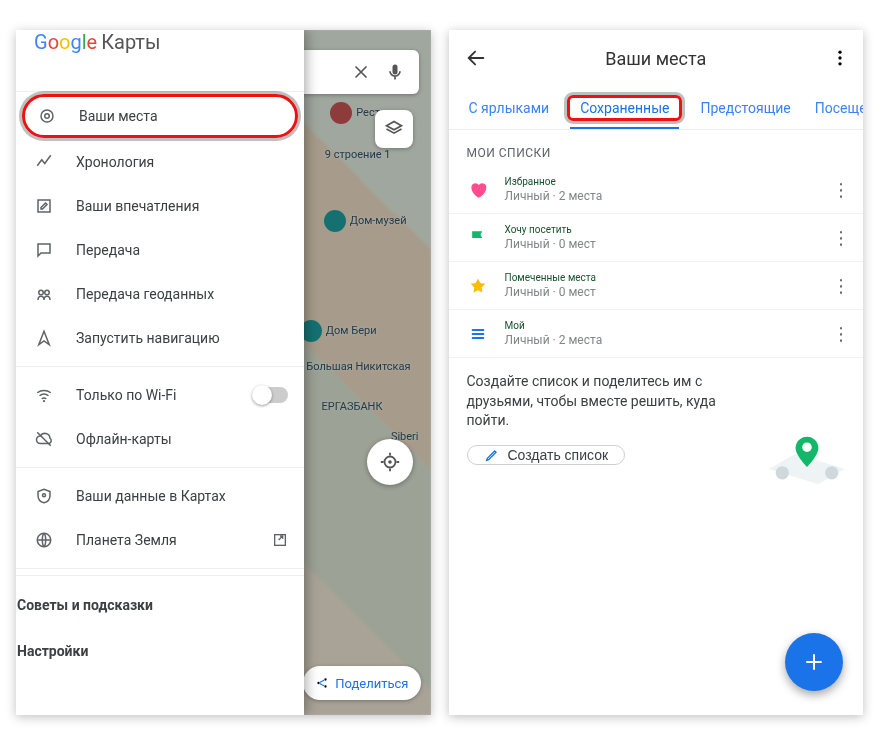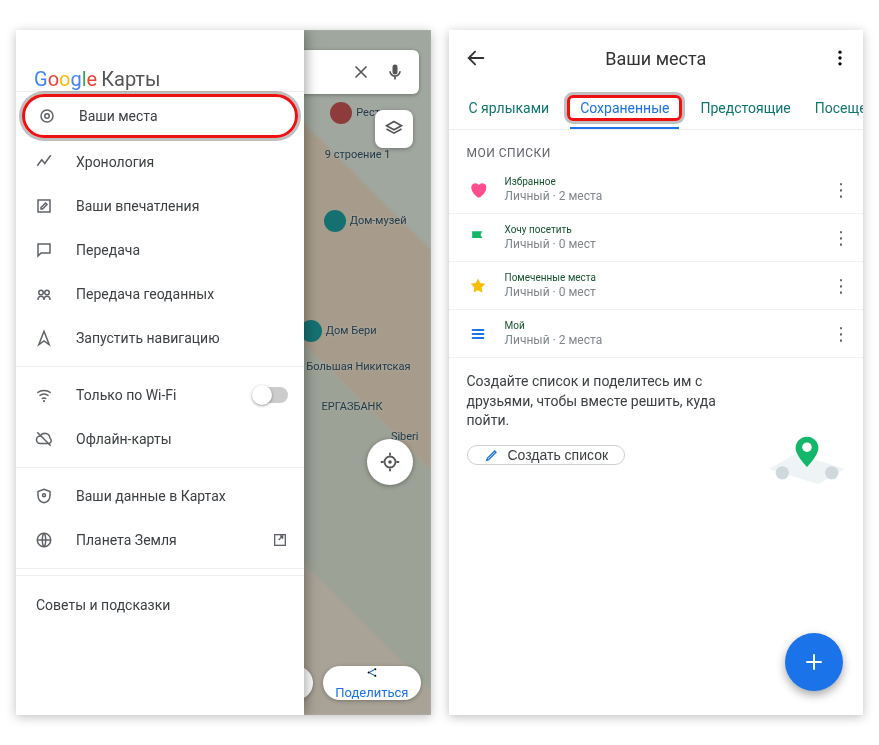--- a/index.html
+++ b/index.html
@@ -15,39 +15,39 @@
   .poi .dot{display:inline-block;width:22px;height:22px;border-radius:50%;background:#1fa3a3;vertical-align:middle;margin-right:4px;}
   .search-pill { position:absolute; top:20px; left:12px; right:12px; height:44px; background:#fff; border-radius:6px; display:flex; align-items:center; padding:0 14px; box-shadow:0 1px 4px rgba(0,0,0,.3);}
   .search-pill .brand{font-size:20px;letter-spacing:.2px;}
   .brand .G{color:#4285F4}.brand .o1{color:#EA4335}.brand .o2{color:#FBBC05}.brand .g2{color:#4285F4}.brand .l{color:#34A853}.brand .e{color:#EA4335}
   .brand .rest{color:#555;margin-left:4px;}
   .search-pill .spacer{flex:1}
   .search-pill .x,.search-pill .mic{width:20px;height:20px;margin-left:14px;}
   .layers-chip{position:absolute;top:80px;right:18px;width:38px;height:38px;border-radius:8px;background:#fff;display:flex;align-items:center;justify-content:center;box-shadow:0 1px 4px rgba(0,0,0,.3);}
   .locate-chip{position:absolute;bottom:230px;right:18px;width:46px;height:46px;border-radius:50%;background:#fff;display:flex;align-items:center;justify-content:center;box-shadow:0 1px 5px rgba(0,0,0,.35);}
   .bottom-chips{position:absolute;bottom:15px;right:10px;display:flex;gap:10px;}
-  .bottom-chip{height:34px;border-radius:17px;background:#fff;padding:0 12px;display:flex;align-items:center;gap:6px;font-size:13px;box-shadow:0 1px 4px rgba(0,0,0,.3);flex-direction:column;}
+  .bottom-chip{height:34px;border-radius:17px;background:#fff;padding:0 12px;display:flex;align-items:center;gap:6px;font-size:13px;box-shadow:0 1px 4px rgba(0,0,0,.3);}
   .bottom-chip.blue{color:#1a73e8;}
   .drawer{position:absolute;left:0;top:0;bottom:0;width:288px;background:#fff;box-shadow:2px 0 12px rgba(0,0,0,.35);z-index:3;overflow:hidden;}
-  .drawer-header{height:62px;display:flex;align-items:flex-end;padding:0 18px;border-bottom:1px solid #eee;font-size:20px;}
+  .drawer-header{height:62px;display:flex;align-items:flex-start;padding:0 18px;border-bottom:1px solid #eee;font-size:20px;}
   .drawer-item{height:44px;display:flex;align-items:center;padding:0 18px;gap:22px;font-size:14px;color:#3c4043;position:relative;}
   .drawer-item.highlight{border:3px solid #e11;border-radius:22px;margin:2px 6px;padding:0 12px;box-shadow:0 0 0 3px rgba(0,0,0,.25);}
   .drawer-sep{height:1px;background:#eee;margin:6px 0;}
   .toggle{position:absolute;right:16px;width:34px;height:16px;border-radius:8px;background:#ccc;}
   .toggle::after{content:"";position:absolute;top:-2px;left:-2px;width:20px;height:20px;border-radius:50%;background:#fff;box-shadow:0 1px 3px rgba(0,0,0,.4);}
   .trail-in{position:absolute;right:16px;color:#666;}
-  .drawer-text{height:46px;display:flex;align-items:center;padding:0 20px;font-size:14px;color:#3c4043;}
+  .drawer-text{height:46px;display:flex;align-items:center;padding:0 1px;font-size:14px;color:#3c4043;font-weight:bold;}
   .ico{width:20px;height:20px;display:flex;align-items:center;justify-content:center;color:#5f6368;}
   
   .appbar{height:56px;display:flex;align-items:center;padding:0 10px;position:relative;}
   .appbar .back{width:34px;height:34px;display:flex;align-items:center;justify-content:center;}
   .appbar .title{position:absolute;left:0;right:0;text-align:center;font-size:18px;color:#333;}
   .appbar .more{position:absolute;right:6px;width:34px;height:34px;display:flex;align-items:center;justify-content:center;}
   .tabs{height:44px;display:flex;gap:12px;padding:0 14px;align-items:center;border-bottom:1px solid #eee;overflow:hidden;}
-  .tab{font-size:14px;color:#0f766e;white-space:nowrap;padding:4px 6px;position:relative;}
+  .tab{font-size:14px;color:#3b82f6;white-space:nowrap;padding:4px 6px;position:relative;}
   .tab.active{color:#1a73e8;}
   .tab.active.ring{border:3px solid #e11;border-radius:6px;box-shadow:0 0 0 3px rgba(0,0,0,.25);padding:2px 10px;}
   .tab.active::after{content:"";position:absolute;left:0;right:0;bottom:-12px;height:3px;background:#1a73e8;}
   .section-label{font-size:12px;color:#5f6368;padding:16px 18px 6px;letter-spacing:.5px;}
   .list-row{display:flex;align-items:center;padding:10px 4px 10px 18px;border-bottom:1px solid #f1f1f1;gap:16px;}
   .list-row .col{flex:1}
   .list-row .name{font-size:10px;color:#14532d}
   .list-row .meta{font-size:12px;color:#80868b;margin-top:2px}
   .list-row .dots{width:36px;text-align:center;color:#5f6368;font-size:18px;}
   .group-block{padding:14px 18px;}
@@ -223,20 +223,21 @@
             <span class="trail-in">
               <svg width="16" height="16" viewBox="0 0 24 24">
                 <rect x="4" y="4" width="16" height="16" fill="none" stroke="#5f6368" stroke-width="2"></rect>
                 <path d="M10 12l6-6m-4 0h4v4" stroke="#5f6368" stroke-width="2" fill="none"></path>
               </svg>
             </span>
           </div>
           <div class="drawer-sep"></div>
           <div class="drawer-sep"></div>
           <div class="drawer-text">Советы и подсказки</div>
+          <div class="drawer-text">Настройки</div>
         </div>
     </div>
   </div>
 
   <div class="phone">
     <div class="appbar">
       <div class="back">
         <svg width="22" height="22" viewBox="0 0 24 24">
             <path d="M20 12H5m6-7l-7 7 7 7" stroke="#333" stroke-width="2" fill="none" stroke-linecap="round"></path>
           </svg>

